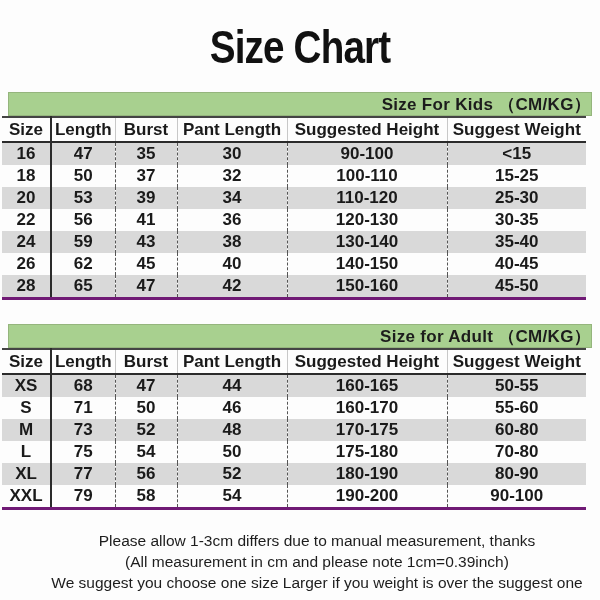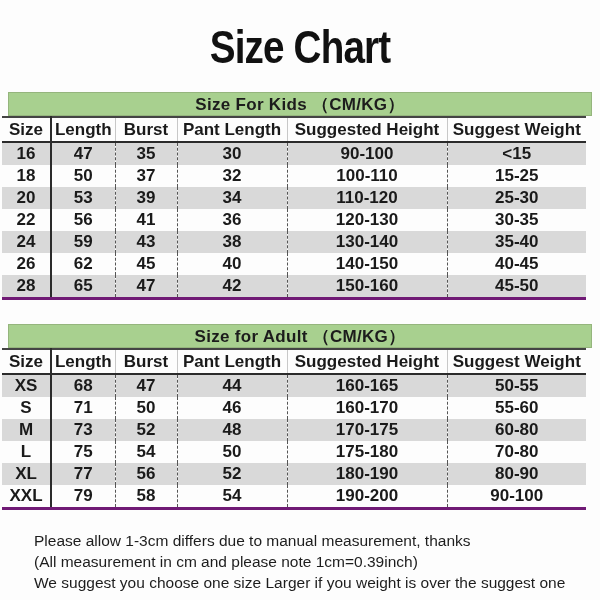--- a/index.html
+++ b/index.html
@@ -23,21 +23,21 @@
     transform: scaleX(0.84);
     color: #111;
   }
   .section-bar {
     margin: 0 8px;
     height: 24px;
     line-height: 24px;
     background: #a8d08f;
     border: 1px solid #95b57d;
     box-sizing: border-box;
-    text-align: center;
+    text-align: right;
     font-size: 17px;
     font-weight: 700;
     color: #1c1c1c;
     letter-spacing: 0.3px;
   }
   .bar-kids { margin-top: 14px; }
   .bar-adult { margin-top: 24px; }
   table.size-table {
     border-collapse: collapse;
     table-layout: fixed;
@@ -75,21 +75,21 @@
   .size-table tbody td:last-child { border-right: none; }
   .size-table tbody tr:nth-child(odd) { background: #d9d9d9; }
   .size-table tbody tr:last-child td { border-bottom: 3px solid #701a75; }
   .notes {
     margin: 20px 0 0 34px;
     font-size: 15.5px;
     line-height: 21px;
     font-weight: 400;
     color: #1d1d1d;
   }
-  .notes p { margin: 0; }
+  .notes p { margin: 0; text-align: center; }
 </style>
 </head>
 <body>
 
 <div class="canvas">
 
   <h1 class="title">Size Chart</h1>
 
   <div class="section-bar bar-kids">Size For Kids （CM/KG）</div>
 

